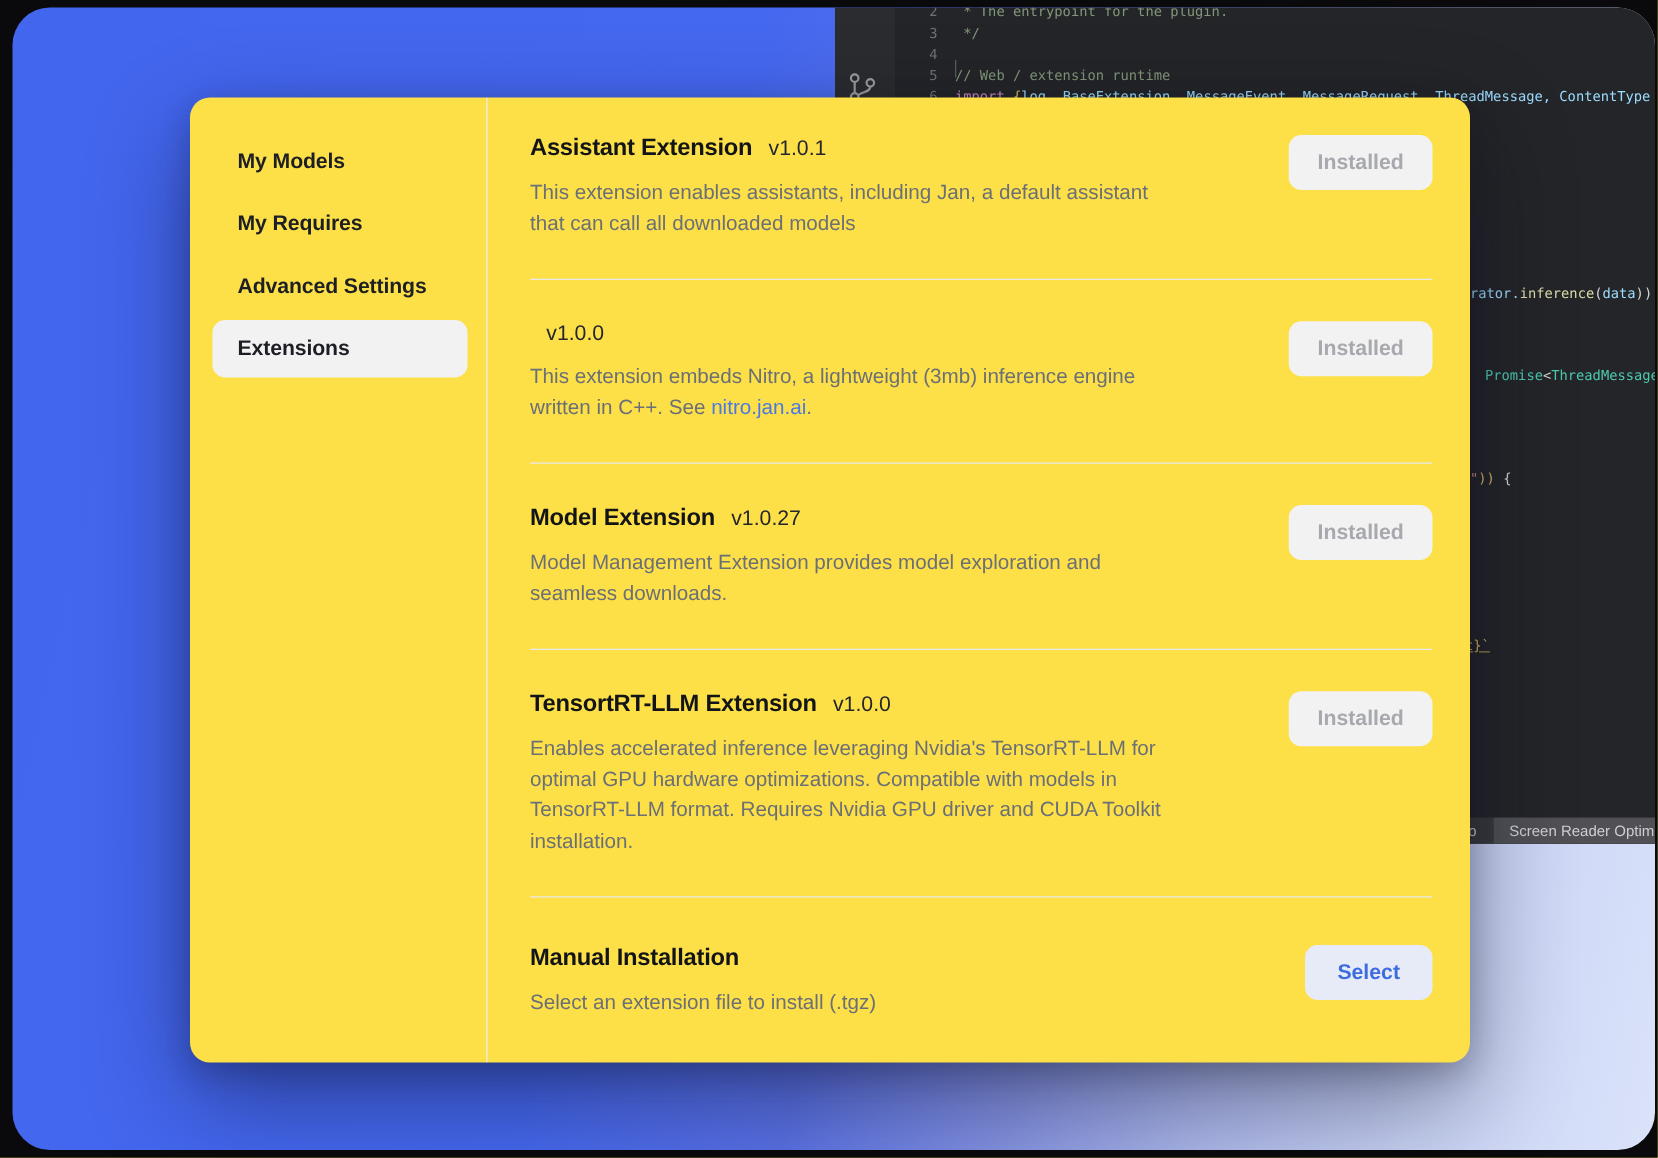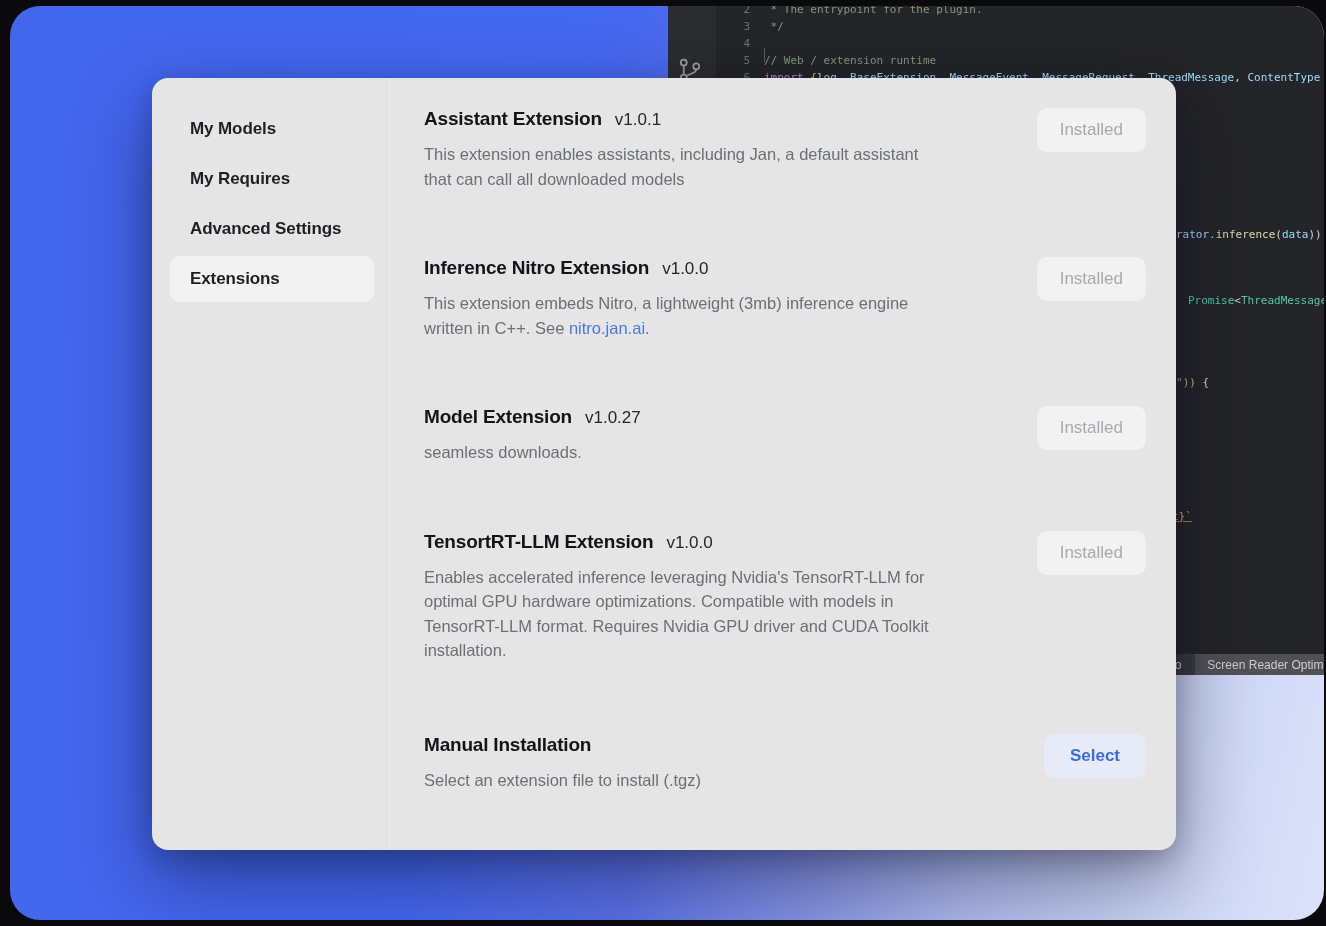--- a/index.html
+++ b/index.html
@@ -37,41 +37,41 @@
   .frag { position:absolute; font:11px "DejaVu Sans Mono",monospace; white-space:pre; }
   .frag-u { text-decoration:underline; text-decoration-color:#a08a50; }
   .statusbar { position:absolute; left:0; right:0; top:648px; height:21px; background:#3a3a3d;
                display:flex; align-items:center; font-size:12px; color:#cfcfd2; overflow:hidden; }
   .sb-left { margin-left:500px; }
   .sb-seg { margin-left:14px; background:#505055; height:100%; display:flex;
             align-items:center; padding:0 12px; white-space:nowrap; }
 
   
   .modal { position:absolute; left:152px; top:78px; width:1024px; height:772px;
-           background:#e5e5e5; border-radius:16px; z-index:10; display:flex; overflow:hidden;
+           background:#fde047; border-radius:16px; z-index:10; display:flex; overflow:hidden;
            box-shadow:0 30px 80px rgba(10,14,35,.45), 0 8px 24px rgba(10,14,35,.22); }
   .msidebar { width:238px; flex-shrink:0; border-right:1px solid #ededef;
               padding:28px 15px 0 18px; }
   .nav-item { height:46px; display:flex; align-items:center; padding:0 20px;
               border-radius:10px; margin-bottom:4px; font-size:17px; font-weight:600;
               color:#1d1f24; cursor:pointer; letter-spacing:-.1px; }
   .nav-item.active { background:#f2f2f3; }
   .mcontent { flex:1; padding:0 30px 0 34px; }
   .entry { display:flex; justify-content:space-between; align-items:flex-start;
            padding:33px 0 32px; border-bottom:1px solid #e9e9eb; }
   .entry.first { padding-top:30px; }
   .entry.last { border-bottom:none; padding-top:38px;gap:28px; }
   .entry-left { max-width:588px; }
   .entry-title-row { display:flex; align-items:baseline; }
   .entry-title { font-size:19px; font-weight:700; color:#121418; letter-spacing:-.2px; }
   .entry-version { font-size:17px; font-weight:400; color:#24262b; margin-left:13px; }
   .entry-desc { margin-top:12px; font-size:16.5px; line-height:24.5px; color:#6b6f76; }
   .desc-link { color:#4b79e4; cursor:pointer; }
   .btn { border:none; border-radius:10px; font-family:inherit; cursor:pointer; flex-shrink:0; }
-  .btn-installed { background:#f2f2f3; color:#a8a9ae; font-size:17px; font-weight:400;
+  .btn-installed { background:#f2f2f3; color:#a8a9ae; font-size:17px; font-weight:700;
                    padding:12px 23px; }
   .btn-select { background:#e7ebf7; color:#3d6be0; font-size:17px; font-weight:700;
                 padding:12px 26px; }
 </style>
 </head>
 <body>
 
 <div class="stage">
 
   <div class="vscode">
@@ -150,38 +150,38 @@
           <div>This extension enables assistants, including Jan, a default assistant</div>
           <div>that can call all downloaded models</div>
         </div>
       </div>
       <button class="btn btn-installed">Installed</button>
     </div>
 
     <div class="entry">
       <div class="entry-left">
         <div class="entry-title-row">
-          <span class="entry-title">Inference Nitro Extension</span>
           <span class="entry-version">v1.0.0</span>
         </div>
         <div class="entry-desc">
           <div>This extension embeds Nitro, a lightweight (3mb) inference engine</div>
           <div><span>written in C++. See </span><span class="desc-link">nitro.jan.ai</span><span>.</span></div>
         </div>
       </div>
       <button class="btn btn-installed">Installed</button>
     </div>
 
     <div class="entry">
       <div class="entry-left">
         <div class="entry-title-row">
           <span class="entry-title">Model Extension</span>
           <span class="entry-version">v1.0.27</span>
         </div>
         <div class="entry-desc">
+          <div>Model Management Extension provides model exploration and</div>
           <div>seamless downloads.</div>
         </div>
       </div>
       <button class="btn btn-installed">Installed</button>
     </div>
 
     <div class="entry">
       <div class="entry-left">
         <div class="entry-title-row">
           <span class="entry-title">TensortRT-LLM Extension</span>

